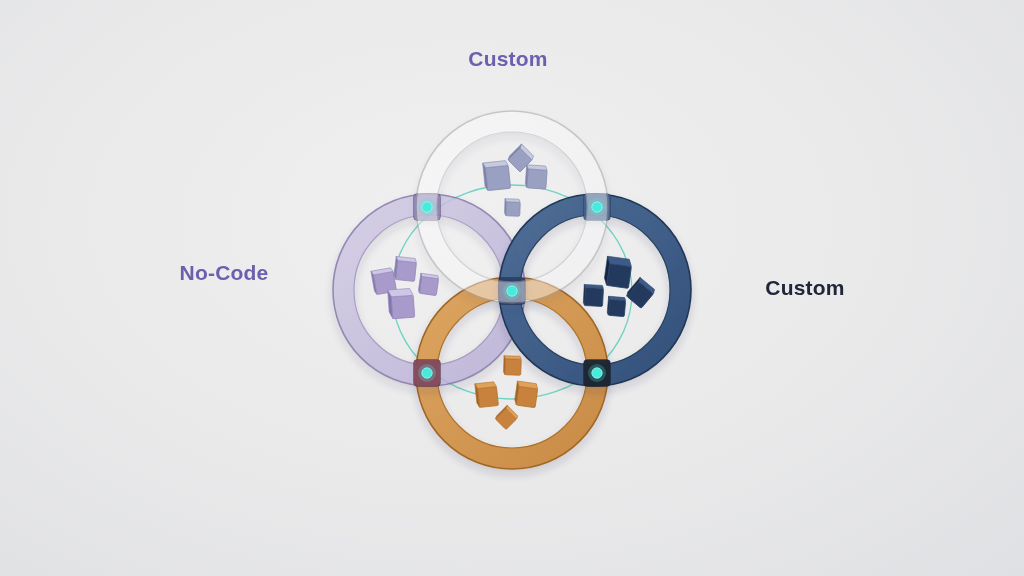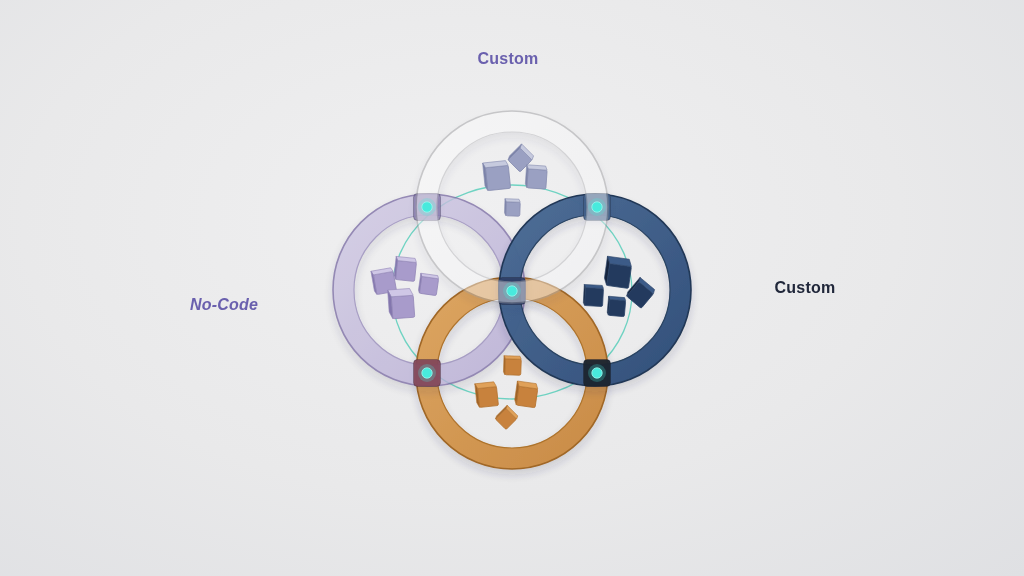--- a/index.html
+++ b/index.html
@@ -2,21 +2,21 @@
 <html><head>
 <meta charset="utf-8">
 <style>
   html,body{margin:0;padding:0;}
   body{width:1024px;height:576px;overflow:hidden;
        font-family:"Liberation Sans", sans-serif;}
   #canvas{position:relative;width:1024px;height:576px;
           background:radial-gradient(ellipse at 45% 38%, #f0f0f1 0%, #e9e9ea 55%, #dfe0e3 100%);}
   #scene{position:absolute;left:0;top:0;}
   .ring-label{position:absolute;transform:translate(-50%,-50%);
-              font-size:16px;font-weight:700;letter-spacing:.2px;white-space:nowrap;}
+              font-size:21px;font-weight:700;letter-spacing:.2px;white-space:nowrap;}
 </style>
 </head>
 <body>
 
 <div id="canvas">
   <svg id="scene" width="1024" height="576" viewBox="0 0 1024 576">
       <defs>
         <filter id="soft" x="-25%" y="-25%" width="150%" height="150%">
           <feDropShadow dx="0" dy="5" stdDeviation="5" flood-color="#30304a" flood-opacity="0.16"></feDropShadow>
         </filter>
@@ -171,15 +171,15 @@
         </g>
         <g transform="translate(506,419) rotate(45)">
           <rect x="-7.5" y="-7.5" width="15" height="15" rx="1.5" fill="#c8823d" stroke="#b37330" stroke-width="0.8" stroke-linejoin="round"></rect>
           <polygon points="-7.5,-7.5 -8.85,-10.5 6.15,-10.5 7.5,-7.5" fill="#e0a159" stroke="#b37330" stroke-width="0.6"></polygon>
           <polygon points="-7.5,-7.5 -8.85,-10.5 -8.85,4.5 -7.5,7.5" fill="#9f6226" stroke="#b37330" stroke-width="0.6"></polygon>
         </g>
       </g>
     </svg>
 
   <div class="ring-label" style="left: 508px; top: 59px; color: rgb(106, 96, 174);">Custom</div>
-  <div class="ring-label" style="left: 224px; top: 305px; color: rgb(106, 96, 174); font-style: italic;">No-Code</div>
+  <div class="ring-label" style="left: 224px; top: 273px; color: rgb(106, 96, 174);">No-Code</div>
   <div class="ring-label" style="left: 805px; top: 288px; color: rgb(32, 39, 58);">Custom</div>
 </div>
 
 </body></html>

